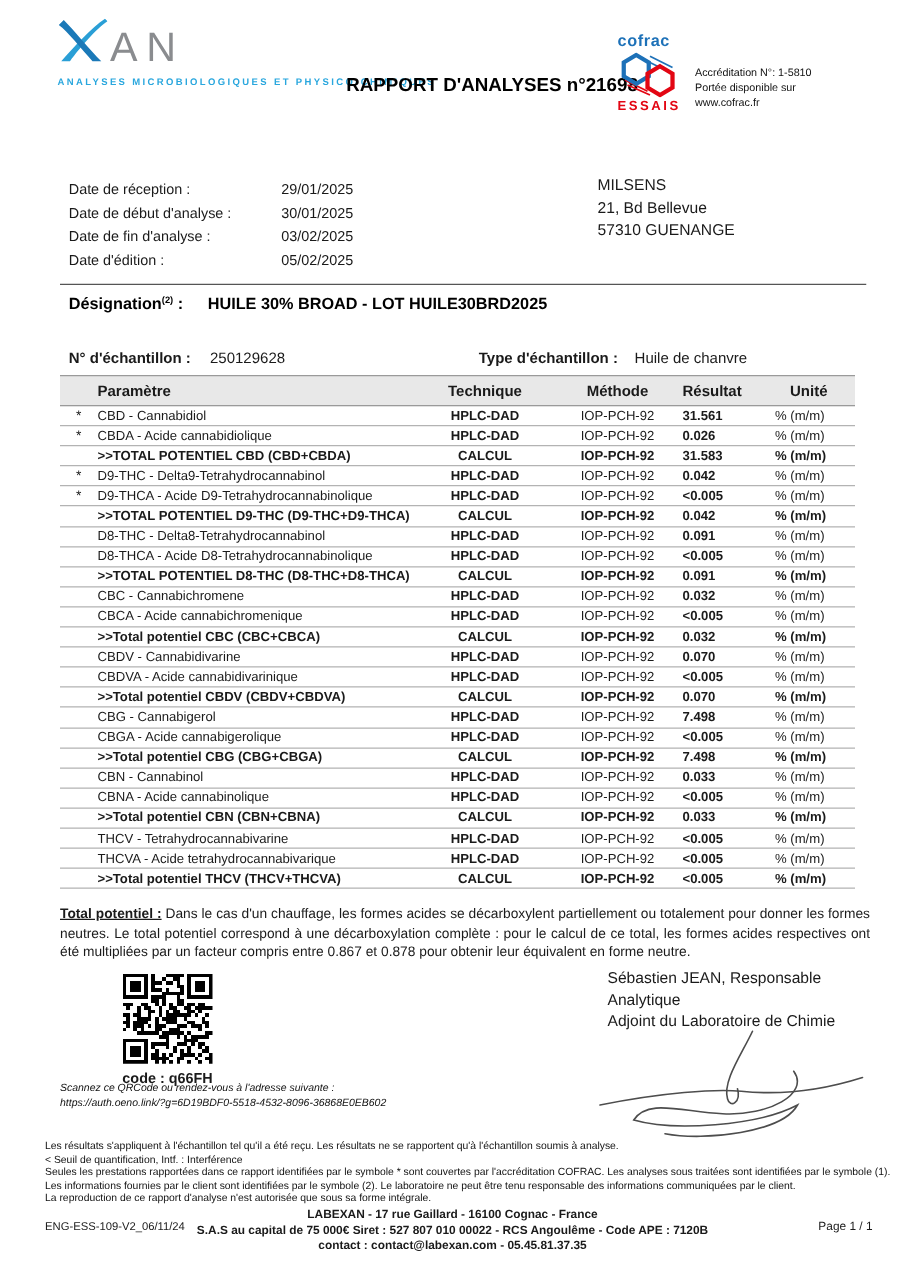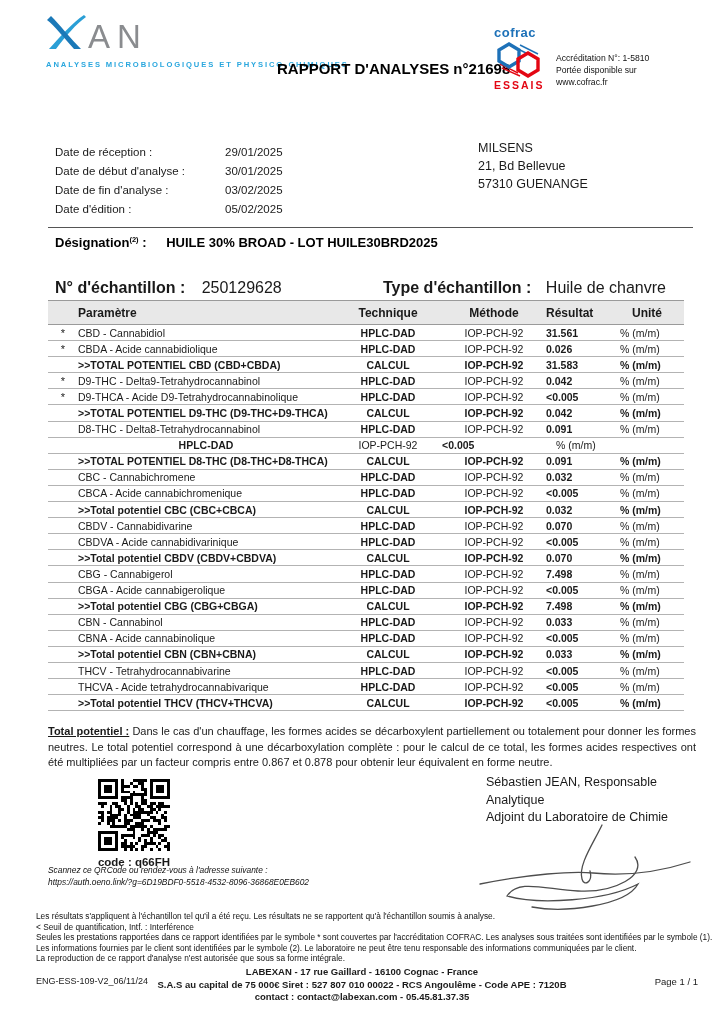--- a/index.html
+++ b/index.html
@@ -27,21 +27,21 @@
 
   
   .dates{position:absolute;left:55px;top:146px;font-size:11.5px;}
   .date-row{display:flex;height:19px;}
   .date-label{width:170px;}
   .client{position:absolute;left:478px;top:139px;font-size:12.5px;line-height:18px;}
   .rule{position:absolute;left:48px;top:227px;width:645px;height:1px;background:#555;}
   .designation{position:absolute;left:55px;top:235px;font-size:13px;font-weight:bold;color:#000;}
   .designation sup{font-size:7.5px;}
   .designation .val{margin-left:16px;}
-  .sample-line{position:absolute;left:55px;top:279px;width:638px;font-size:16px;}
+  .sample-line{position:absolute;left:55px;top:279px;width:638px;font-size:12px;}
   .sample-line b{font-weight:bold;}
   .sample-num{margin-left:12px;font-weight:normal;}
   .sample-type-group{position:absolute;left:328px;top:0;}
   .sample-type{margin-left:10px;font-weight:normal;}
 
   
   .table{position:absolute;left:48px;top:300px;width:636px;font-size:10.5px;}
   .thead{display:grid;grid-template-columns:30px 256px 108px 104px 64px 74px;align-items:center;height:25px;background:var(--band);border-top:1px solid #9a9a9a;border-bottom:1px solid #9a9a9a;font-size:12px;font-weight:bold;}
   .trow{display:grid;grid-template-columns:30px 256px 108px 104px 64px 74px;align-items:center;height:16.1px;border-bottom:1px solid #b3b3b3;}
   .c{display:block;white-space:nowrap;overflow:hidden;}
@@ -213,20 +213,21 @@
         <div class="trow">
           <span class="c mark"></span>
           <span class="c param">D8-THC - Delta8-Tetrahydrocannabinol</span>
           <span class="c tech">HPLC-DAD</span>
           <span class="c meth">IOP-PCH-92</span>
           <span class="c res">0.091</span>
           <span class="c unit">% (m/m)</span>
         </div>
         <div class="trow">
           <span class="c mark"></span>
+          <span class="c param">D8-THCA - Acide D8-Tetrahydrocannabinolique</span>
           <span class="c tech">HPLC-DAD</span>
           <span class="c meth">IOP-PCH-92</span>
           <span class="c res">&lt;0.005</span>
           <span class="c unit">% (m/m)</span>
         </div>
         <div class="trow total">
           <span class="c mark"></span>
           <span class="c param">&gt;&gt;TOTAL POTENTIEL D8-THC (D8-THC+D8-THCA)</span>
           <span class="c tech">CALCUL</span>
           <span class="c meth">IOP-PCH-92</span>

